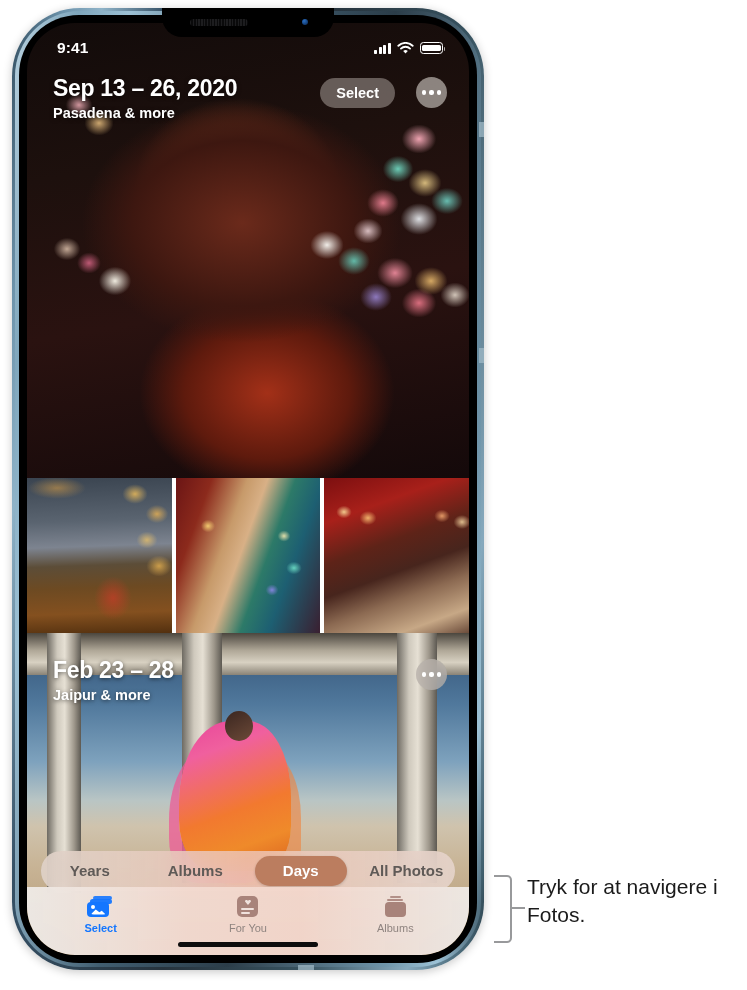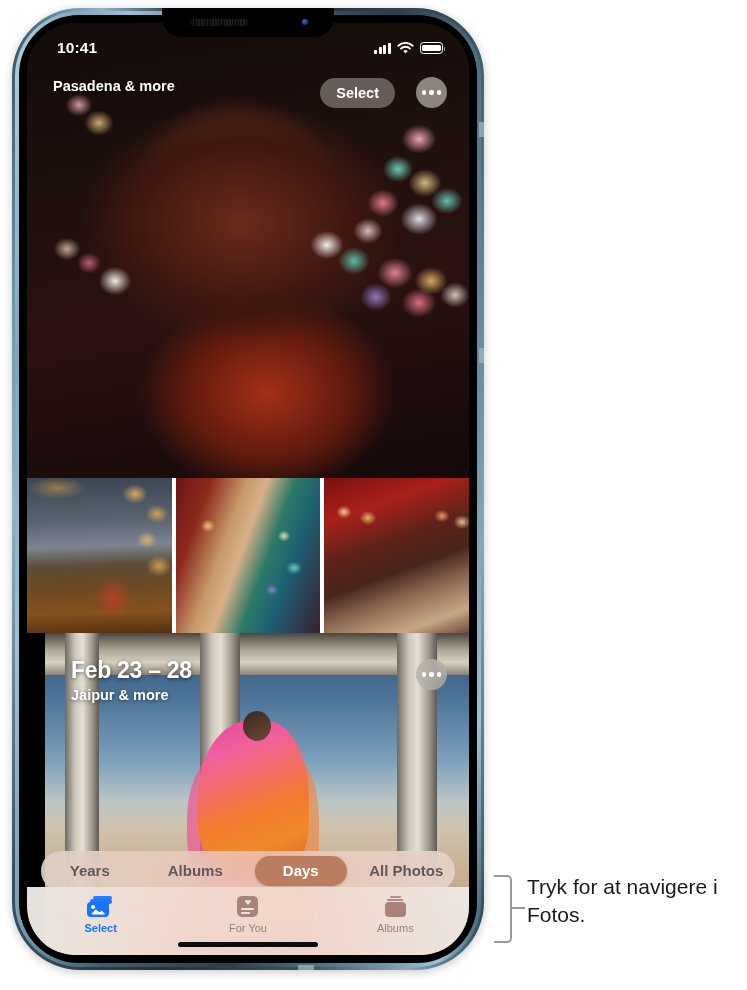--- a/index.html
+++ b/index.html
@@ -130,21 +130,21 @@
                       #2d7a68 60%,#1d5f72 74%,#3a1f30 100%);}
   #th3{background:
       radial-gradient(ellipse 11px 9px at 20px 34px,rgba(255,230,160,.85),transparent 70%),
       radial-gradient(ellipse 12px 10px at 44px 40px,rgba(255,200,120,.85),transparent 70%),
       radial-gradient(ellipse 11px 9px at 118px 38px,rgba(255,180,120,.80),transparent 70%),
       radial-gradient(ellipse 12px 10px at 138px 44px,rgba(255,225,170,.80),transparent 70%),
       linear-gradient(160deg,#7d0f10 0%,#a8201a 22%,#5e2318 42%,#47251d 58%,
                       #8c6a52 72%,#c7a886 88%,#6b4b3a 100%);}
 
   
-  #day2{position:absolute;top:610px;left:0;right:0;bottom:0;overflow:hidden;margin-left:18px;}
+  #day2{position:absolute;top:610px;left:0;right:0;bottom:0;overflow:hidden;}
   #day2photo{position:absolute;inset:0;
     background:
       linear-gradient(180deg,#2f4f72 0%,#50789c 22%,#7ea2bd 40%,#b9c5c4 52%,
                       #cfc3ad 60%,#c8b496 72%,#bda583 86%,#a8906e 100%);}
   .pillar{position:absolute;background:linear-gradient(90deg,#6e6a62,#cfc9bd 30%,#e6e0d4 52%,#9e978b 80%,#5d5952);}
   #p1{left:20px;top:0;width:34px;height:260px;}
   #p2{left:155px;top:0;width:40px;height:250px;}
   #p3{right:32px;top:0;width:40px;height:250px;}
   #lintel{position:absolute;left:0;right:0;top:0;height:42px;
     background:linear-gradient(180deg,#4b463e,#b0a898 42%,#d8d1c2 70%,#8a8376);}
@@ -232,20 +232,21 @@
 
   <div id="bezel"></div>
 
   <div id="screen">
     <div id="app">
 
       <div id="day1">
         <div id="day1photo"></div>
 
         <div class="hdr">
+          <div class="daytitle">Sep 13 – 26, 2020</div>
           <div class="daysub">Pasadena &amp; more</div>
         </div>
 
         <div class="acts">
           <div class="pill-sel">Select</div>
           <div class="pill-dots">
             <s></s>
               <s></s>
               <s></s>
           </div>
@@ -323,21 +324,21 @@
               </span>
           </div>
           <div class="tablabel">Albums</div>
         </div>
 
       </div>
 
       <div id="home"></div>
 
       <div id="statusbar">
-        <div id="clock">10:41</div>
+        <div id="clock">9:41</div>
         <div id="status-icons">
           <span class="bars">
             <i></i>
               <i></i>
               <i></i>
               <i></i>
           </span>
           <svg width="17" height="13" viewBox="0 0 17 13">
             <path d="M8.5 11.6 6.2 9.1a3.35 3.35 0 0 1 4.6 0Z" fill="#fff"></path>
             <path d="M3.95 6.55a6.6 6.6 0 0 1 9.1 0" stroke="#fff" stroke-width="1.85" fill="none" stroke-linecap="round"></path>

